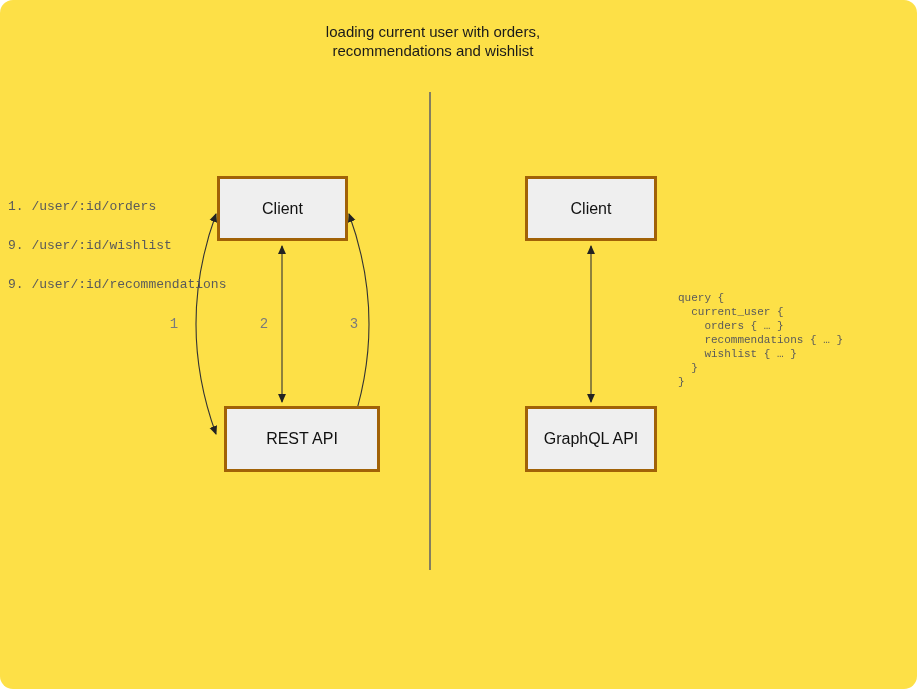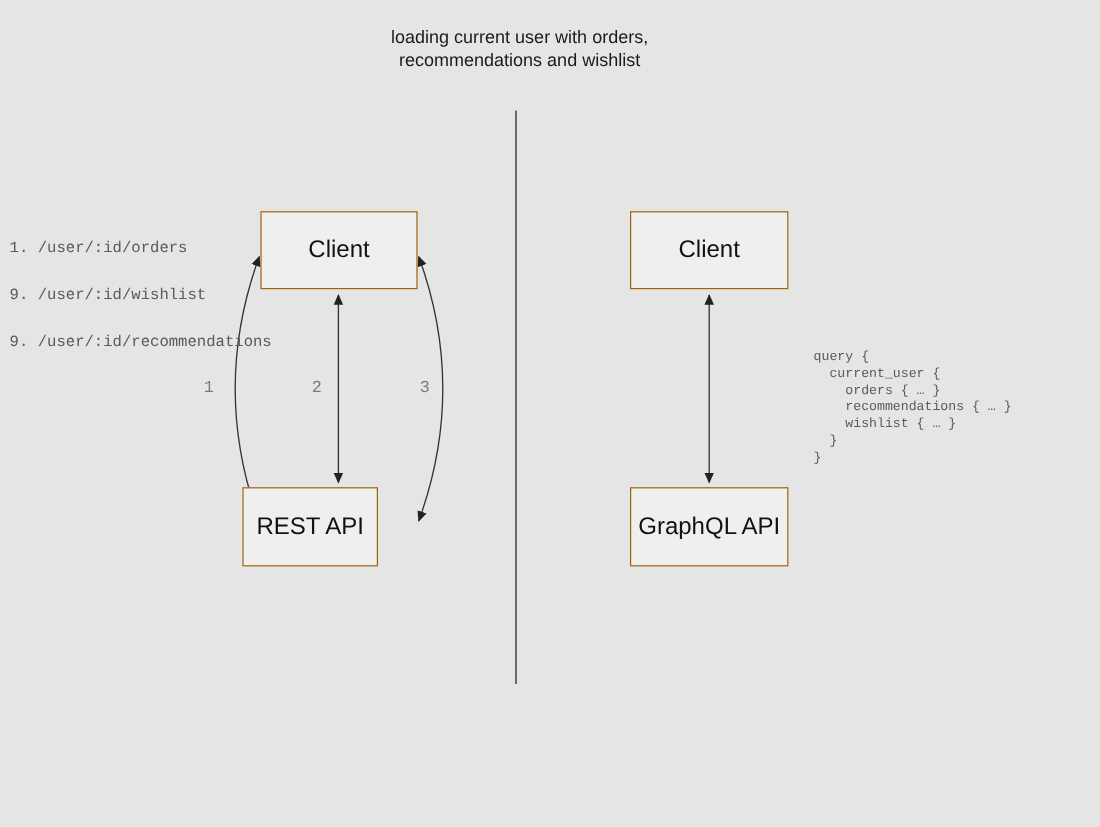--- a/index.html
+++ b/index.html
@@ -5,22 +5,23 @@
   html, body {
     margin: 0;
     padding: 0;
     background: #ffffff;
     font-family: "Liberation Sans", sans-serif;
   }
   #canvas {
     position: relative;
     width: 917px;
     height: 689px;
-    background: #e5e5e5;
+    background: #fde047;
     overflow: hidden;
+    border-radius: 13px;
   }
   .title {
     position: absolute;
     top: 22px;
     left: 233px;
     width: 400px;
     text-align: center;
     font-size: 15px;
     line-height: 19px;
     color: #1a1a1a;
@@ -29,30 +30,30 @@
     position: absolute;
     top: 0;
     left: 0;
     width: 917px;
     height: 689px;
     pointer-events: none;
   }
   .node {
     position: absolute;
     background: #efefef;
-    border: 1px solid #a16207;
+    border: 3px solid #a16207;
     display: flex;
     align-items: center;
     justify-content: center;
-    font-size: 20px;
+    font-size: 16px;
     color: #111111;
     box-sizing: border-box;
   }
   .node.client-left   { left: 217px; top: 176px; width: 131px; height: 65px; }
-  .node.rest-api      { left: 202px; top: 406px; width: 113px; height: 66px; }
+  .node.rest-api      { left: 224px; top: 406px; width: 156px; height: 66px; }
   .node.client-right  { left: 525px; top: 176px; width: 132px; height: 65px; }
   .node.graphql-api   { left: 525px; top: 406px; width: 132px; height: 66px; justify-content: center; }
   .mono {
     font-family: "Liberation Mono", "DejaVu Sans Mono", monospace;
     color: #5a5a5a;
   }
   .endpoint-list {
     position: absolute;
     left: 8px;
     top: 174px;

